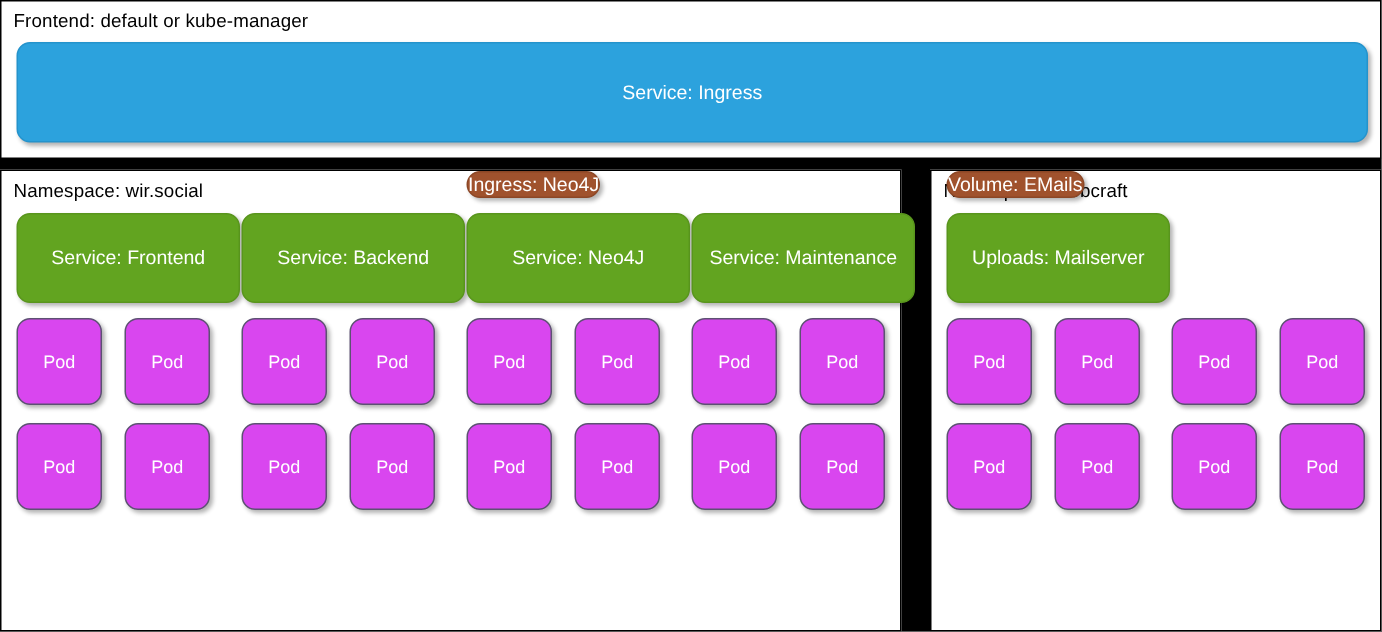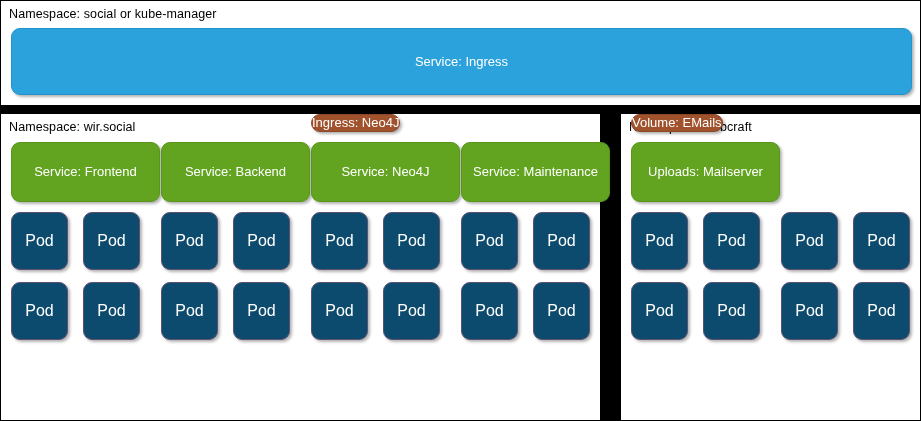--- a/index.html
+++ b/index.html
@@ -51,21 +51,21 @@
     justify-content: center;
     color: #ffffff;
     font-size: 13px;
     text-align: center;
     box-shadow: 2px 2px 3px rgba(0, 0, 0, 0.30);
     line-height: 1.2;
     white-space: nowrap;
   }
   .node.ingress { background: #2ca2dd; border: 1px solid #2493cc; }
   .node.service { background: #62a420; border: 1px solid #59951d; }
-  .node.pod     { background: #0c4a6e; border: 1px solid #5d5173; font-size: 16px; }
+  .node.pod     { background: #d946ef; border: 1px solid #5d5173; font-size: 12px; }
   .node.volume  { background: #a0522d; border: 1px solid #8c4726; }
 
   
   #ingress-box {
     left: 10px;
     top: 27px;
     width: 901px;
     height: 67px;
   }
 
@@ -76,21 +76,21 @@
   
   .pod-r1 { top: 98px; }
   .pod-r2 { top: 168px; }
 </style>
 </head>
 <body>
 
 <div id="canvas">
 
   <div class="ns-panel" id="ns-top">
-    <div class="ns-label">Namespace: social or kube-manager</div>
+    <div class="ns-label">Frontend: default or kube-manager</div>
     <div class="node ingress" id="ingress-box">Service: Ingress</div>
   </div>
 
   <div class="ns-panel" id="ns-left">
     <div class="ns-label">Namespace: wir.social</div>
 
     <div class="node service" style="left:10px">Service: Frontend</div>
     <div class="node pod pod-r1" style="left:10px">Pod</div>
     <div class="node pod pod-r1" style="left:82px">Pod</div>
     <div class="node pod pod-r2" style="left:10px">Pod</div>

